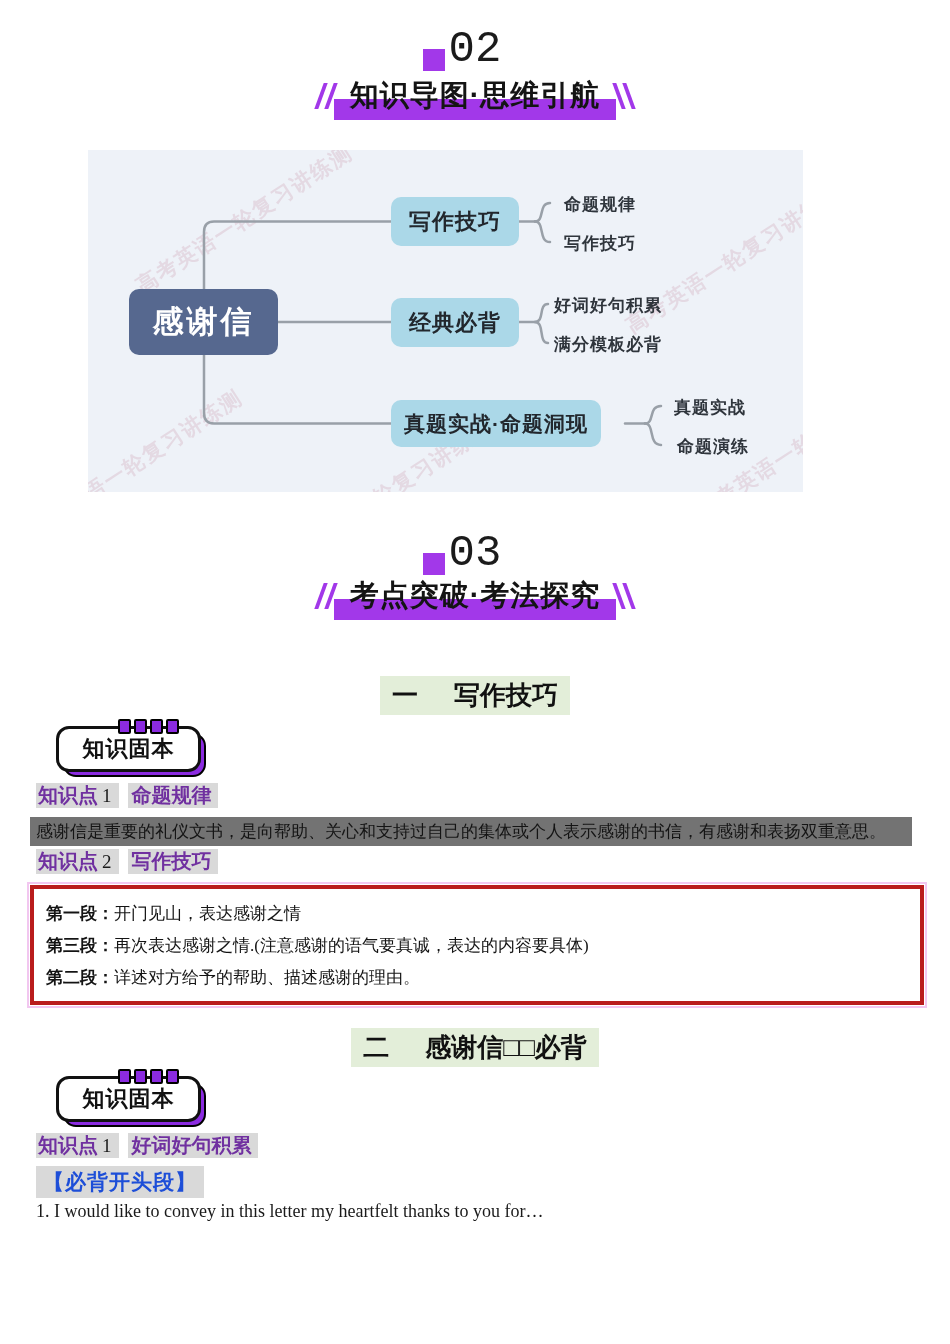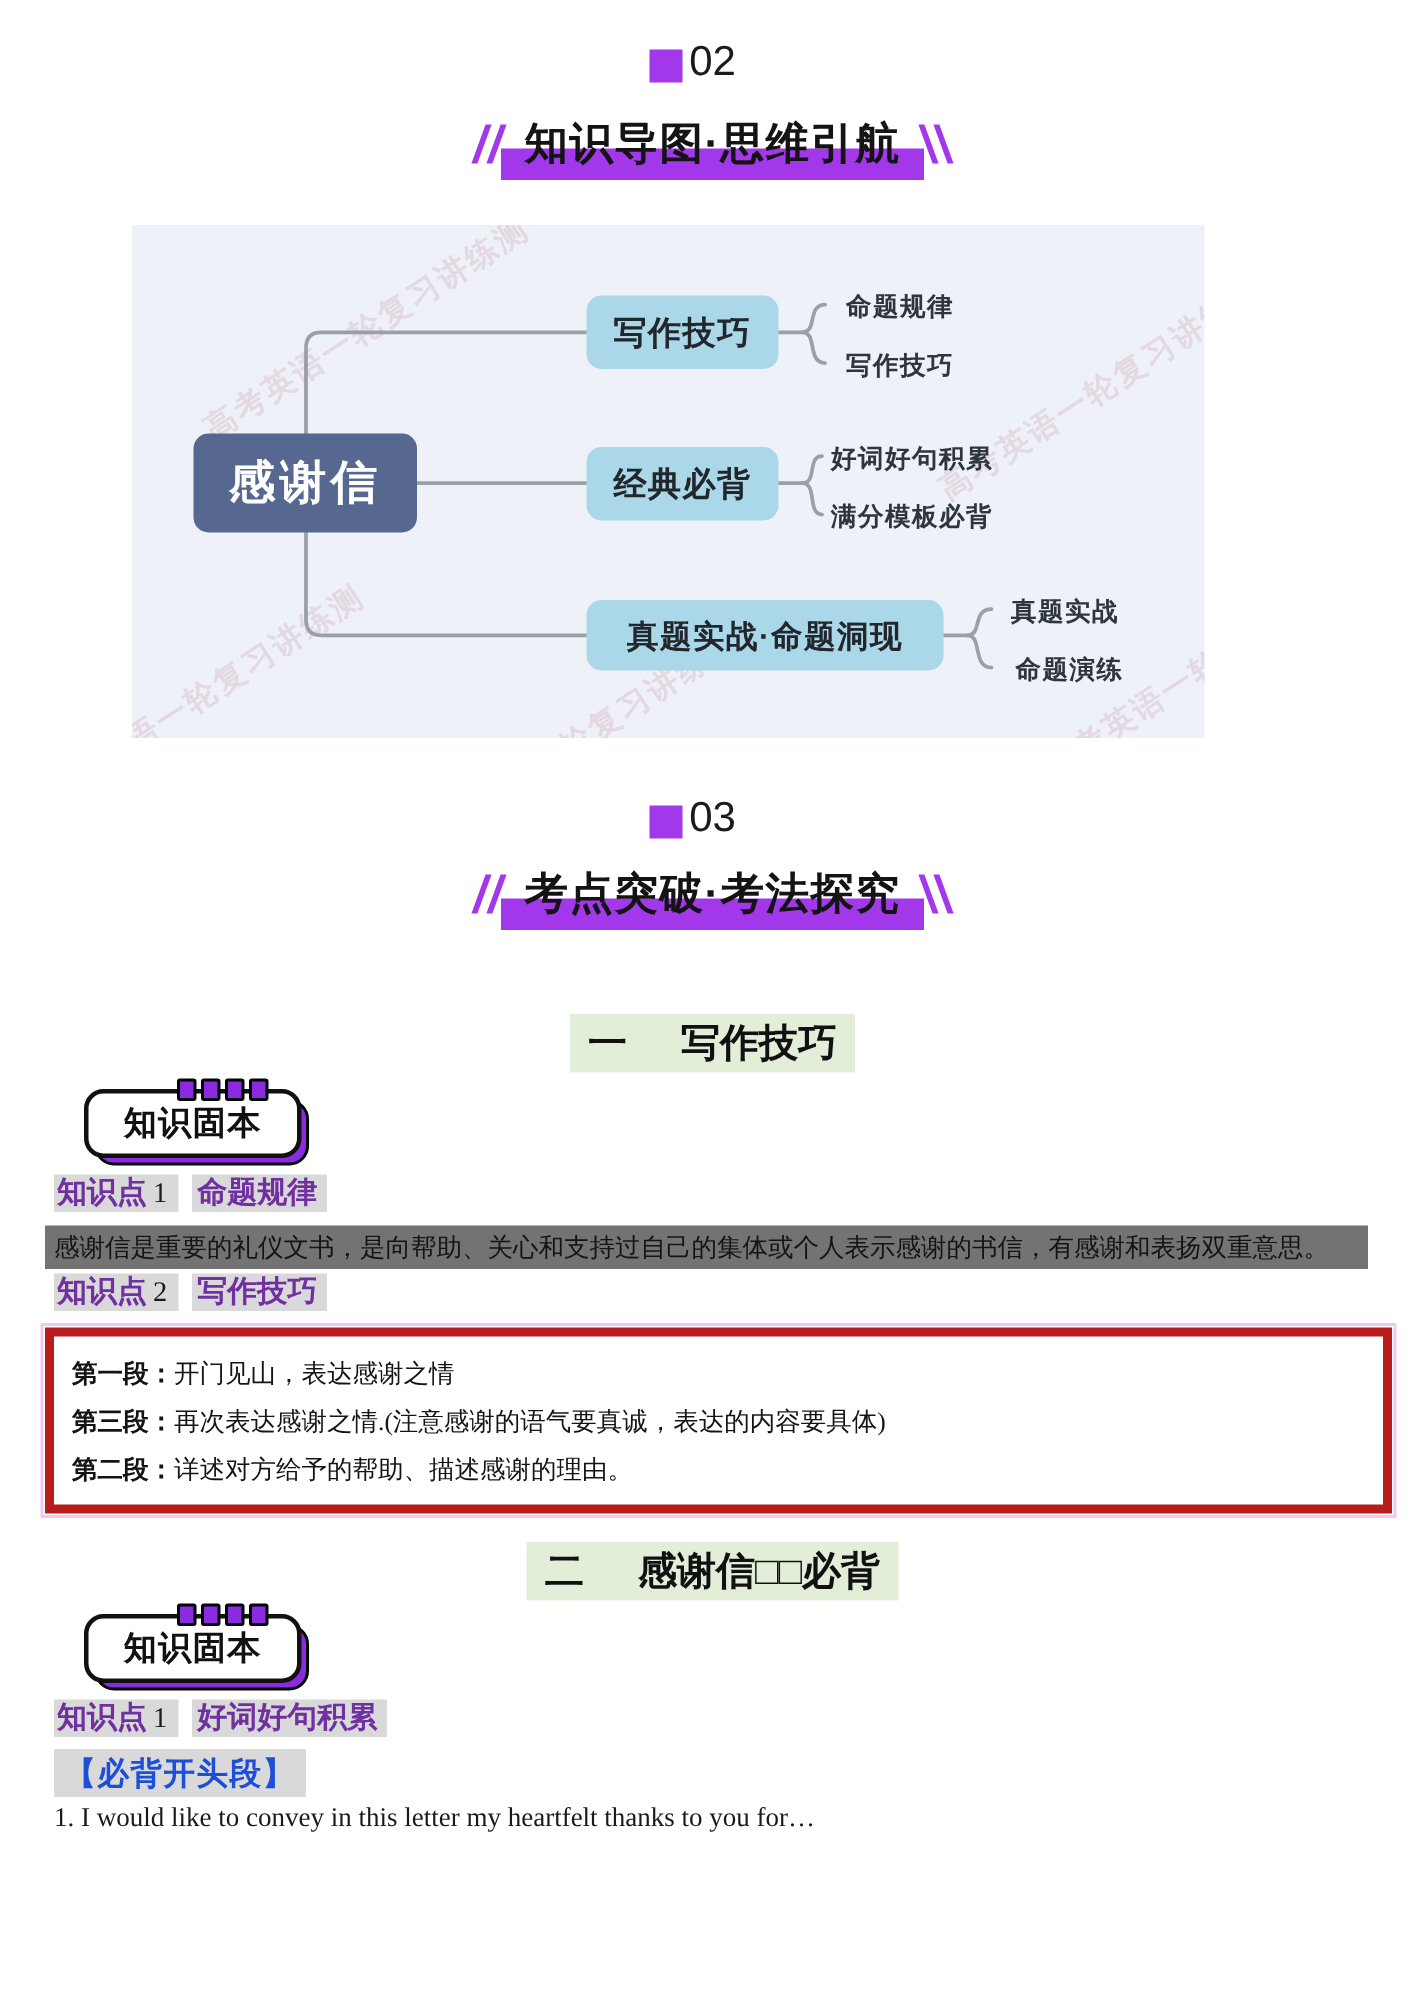--- a/index.html
+++ b/index.html
@@ -1,22 +1,22 @@
 <!DOCTYPE html>
 <html><head>
 <meta charset="utf-8">
 <style>
   html,body{margin:0;padding:0;background:#ffffff;}
   .page{position:relative;width:950px;height:1344px;background:#ffffff;overflow:hidden;
         font-family:"Liberation Sans",sans-serif;color:#141414;}
 
   
   .secnum-row{position:absolute;left:0;width:100%;text-align:center;}
-  .secnum{display:inline-block;position:relative;font-family:Liberation Sans, sans-serif;
-          font-size:28px;font-weight:500;color:#1b1b1b;line-height:1;z-index:0;}
+  .secnum{display:inline-block;position:relative;font-family:Liberation Mono, monospace;
+          font-size:44px;font-weight:500;color:#1b1b1b;line-height:1;z-index:0;}
   .secnum::before{content:"";position:absolute;left:-26px;bottom:0;width:22px;height:22px;
           background:#a238e9;z-index:-1;}
 
   
   .banner-row{position:absolute;left:0;width:100%;text-align:center;}
   .banner{display:inline-flex;align-items:center;gap:13px;}
   .slgrp{display:flex;gap:6px;align-items:center;}
   .sl{width:4px;height:26px;background:#a238e9;}
   .sl-l{transform:skewX(-20deg);}
   .sl-r{transform:skewX(20deg);}
@@ -29,21 +29,21 @@
   .mindmap{position:absolute;left:88px;top:150px;width:715px;height:342px;background:#eef2f8;
           overflow:hidden;}
   .mm-svg{position:absolute;left:0;top:0;}
   .mm-node{position:absolute;display:flex;align-items:center;justify-content:center;
           border-radius:10px;font-weight:bold;}
   .mm-root{left:41px;top:139px;width:149px;height:66px;background:#56688f;color:#ffffff;
           font-size:31px;letter-spacing:3px;}
   .mm-branch{background:#abd8e8;color:#22272d;font-size:22px;letter-spacing:1px;}
   .mm-b1{left:303px;top:47px;width:128px;height:49px;}
   .mm-b2{left:303px;top:148px;width:128px;height:49px;}
-  .mm-b3{left:303px;top:250px;width:238px;height:47px;font-size:21px;}
+  .mm-b3{left:303px;top:250px;width:210px;height:47px;font-size:21px;}
   .mm-sub{position:absolute;font-size:17px;font-weight:bold;color:#2f353c;letter-spacing:1px;}
   .wm{position:absolute;font-size:21px;font-weight:bold;letter-spacing:2px;white-space:nowrap;
       color:rgba(200,145,165,0.25);transform:rotate(-33deg);pointer-events:none;}
 
   
   .gh-row{position:absolute;left:0;width:100%;text-align:center;}
   .gh{display:inline-block;background:#e3eed9;font-size:26px;font-weight:bold;color:#111;
       padding:4px 12px;line-height:1.2;}
   .gh .idx{margin-right:36px;}
 
@@ -63,21 +63,21 @@
   .kp-pre{color:#7030a0;}
   .kp-num{color:#1a1a1a;font-family:"Liberation Serif",serif;font-weight:normal;font-size:19px;
       padding-left:4px;}
   .kp-seg2{background:#d9d9d9;padding:1px 6px 2px 4px;color:#7030a0;margin-left:9px;}
 
   
   .def{position:absolute;left:30px;font-family:"Liberation Serif","DejaVu Serif",serif;
       font-size:17px;color:#141414;}
   .def-hl{display:inline-block;background:#737373;width:876px;padding:3px 0 3px 6px;}
 
-  .sbox{position:absolute;left:30px;width:862px;background:#ffffff;border:6px solid #b91c1c;
+  .sbox{position:absolute;left:30px;width:862px;background:#ffffff;border:4px solid #b91c1c;
       outline:2px solid #f2c7f0;outline-offset:1px;padding:4px 12px 12px;}
   .sbox-row{margin-top:9px;font-family:"Liberation Serif","DejaVu Serif",serif;font-size:17px;
       color:#141414;}
   .sbox-label{font-family:"Liberation Sans",sans-serif;font-weight:bold;}
 
   .mh{position:absolute;left:36px;background:#d9d9d9;color:#1d4ed8;font-weight:bold;font-size:21px;
       padding:2px 7px;letter-spacing:1px;}
   .eng{position:absolute;left:36px;font-family:"Liberation Serif","DejaVu Serif",serif;
       font-size:18px;color:#1a1a1a;}
 </style>

